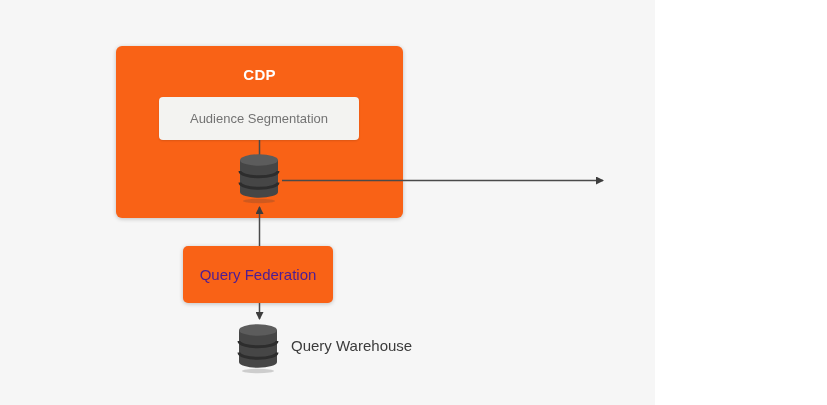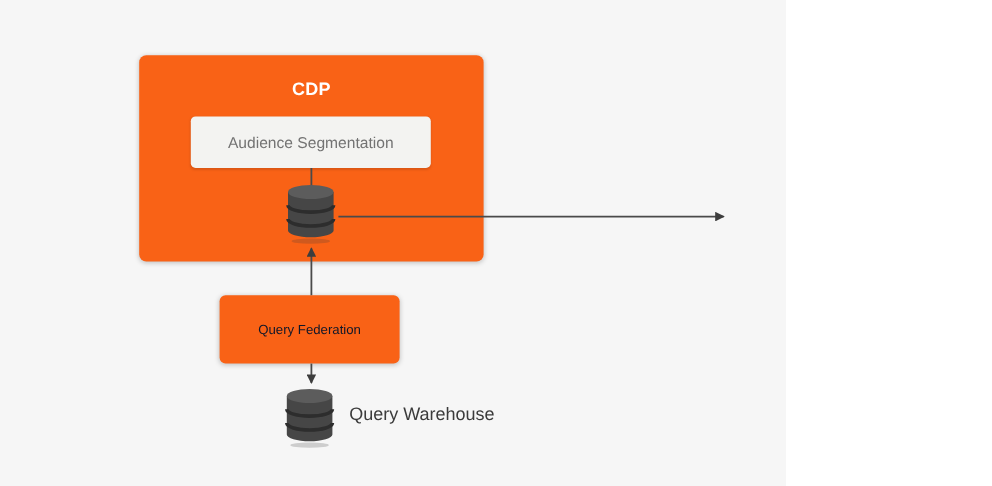--- a/index.html
+++ b/index.html
@@ -46,22 +46,22 @@
     background: #f3f3f1;
     border-radius: 4px;
     box-shadow: 0 1px 2px rgba(0,0,0,0.12);
     display: flex; align-items: center; justify-content: center;
   }
   .subbox-label {
     color: #737373;
     font-size: 13px;
   }
   .qf-label {
-    color: #0f172a;
-    font-size: 11px;
+    color: #4c1d95;
+    font-size: 15px;
   }
   .db {
     position: absolute;
     z-index: 3;
     line-height: 0;
   }
   .db-cdp { left: 121px; top: 106px; }
   .db-destination { left: 92px; top: 49px; }
   .dw-node {
     position: absolute;

